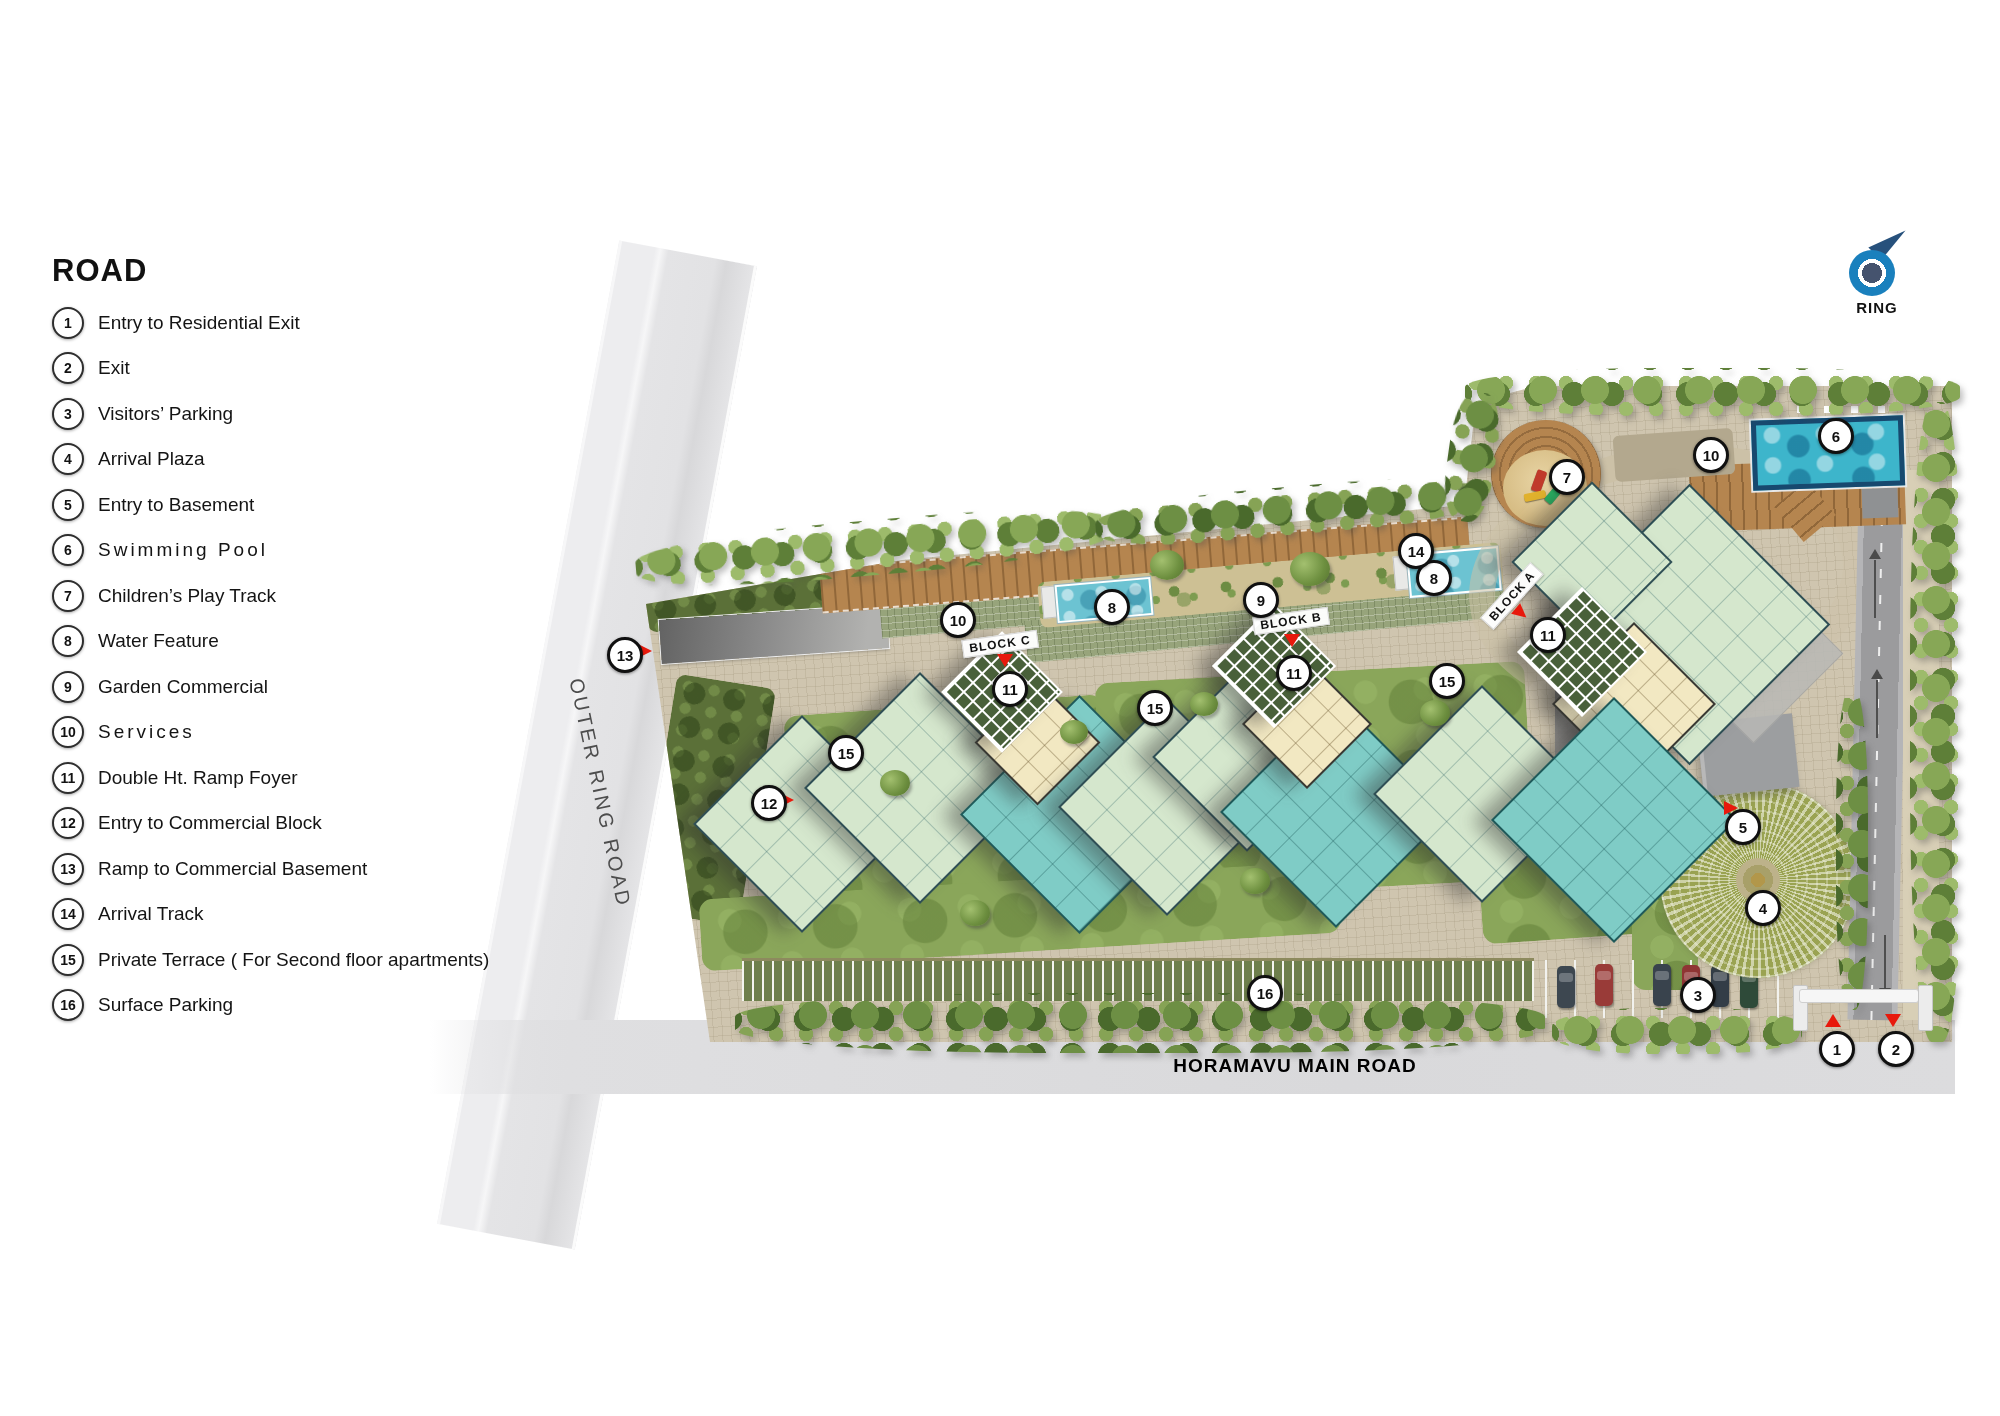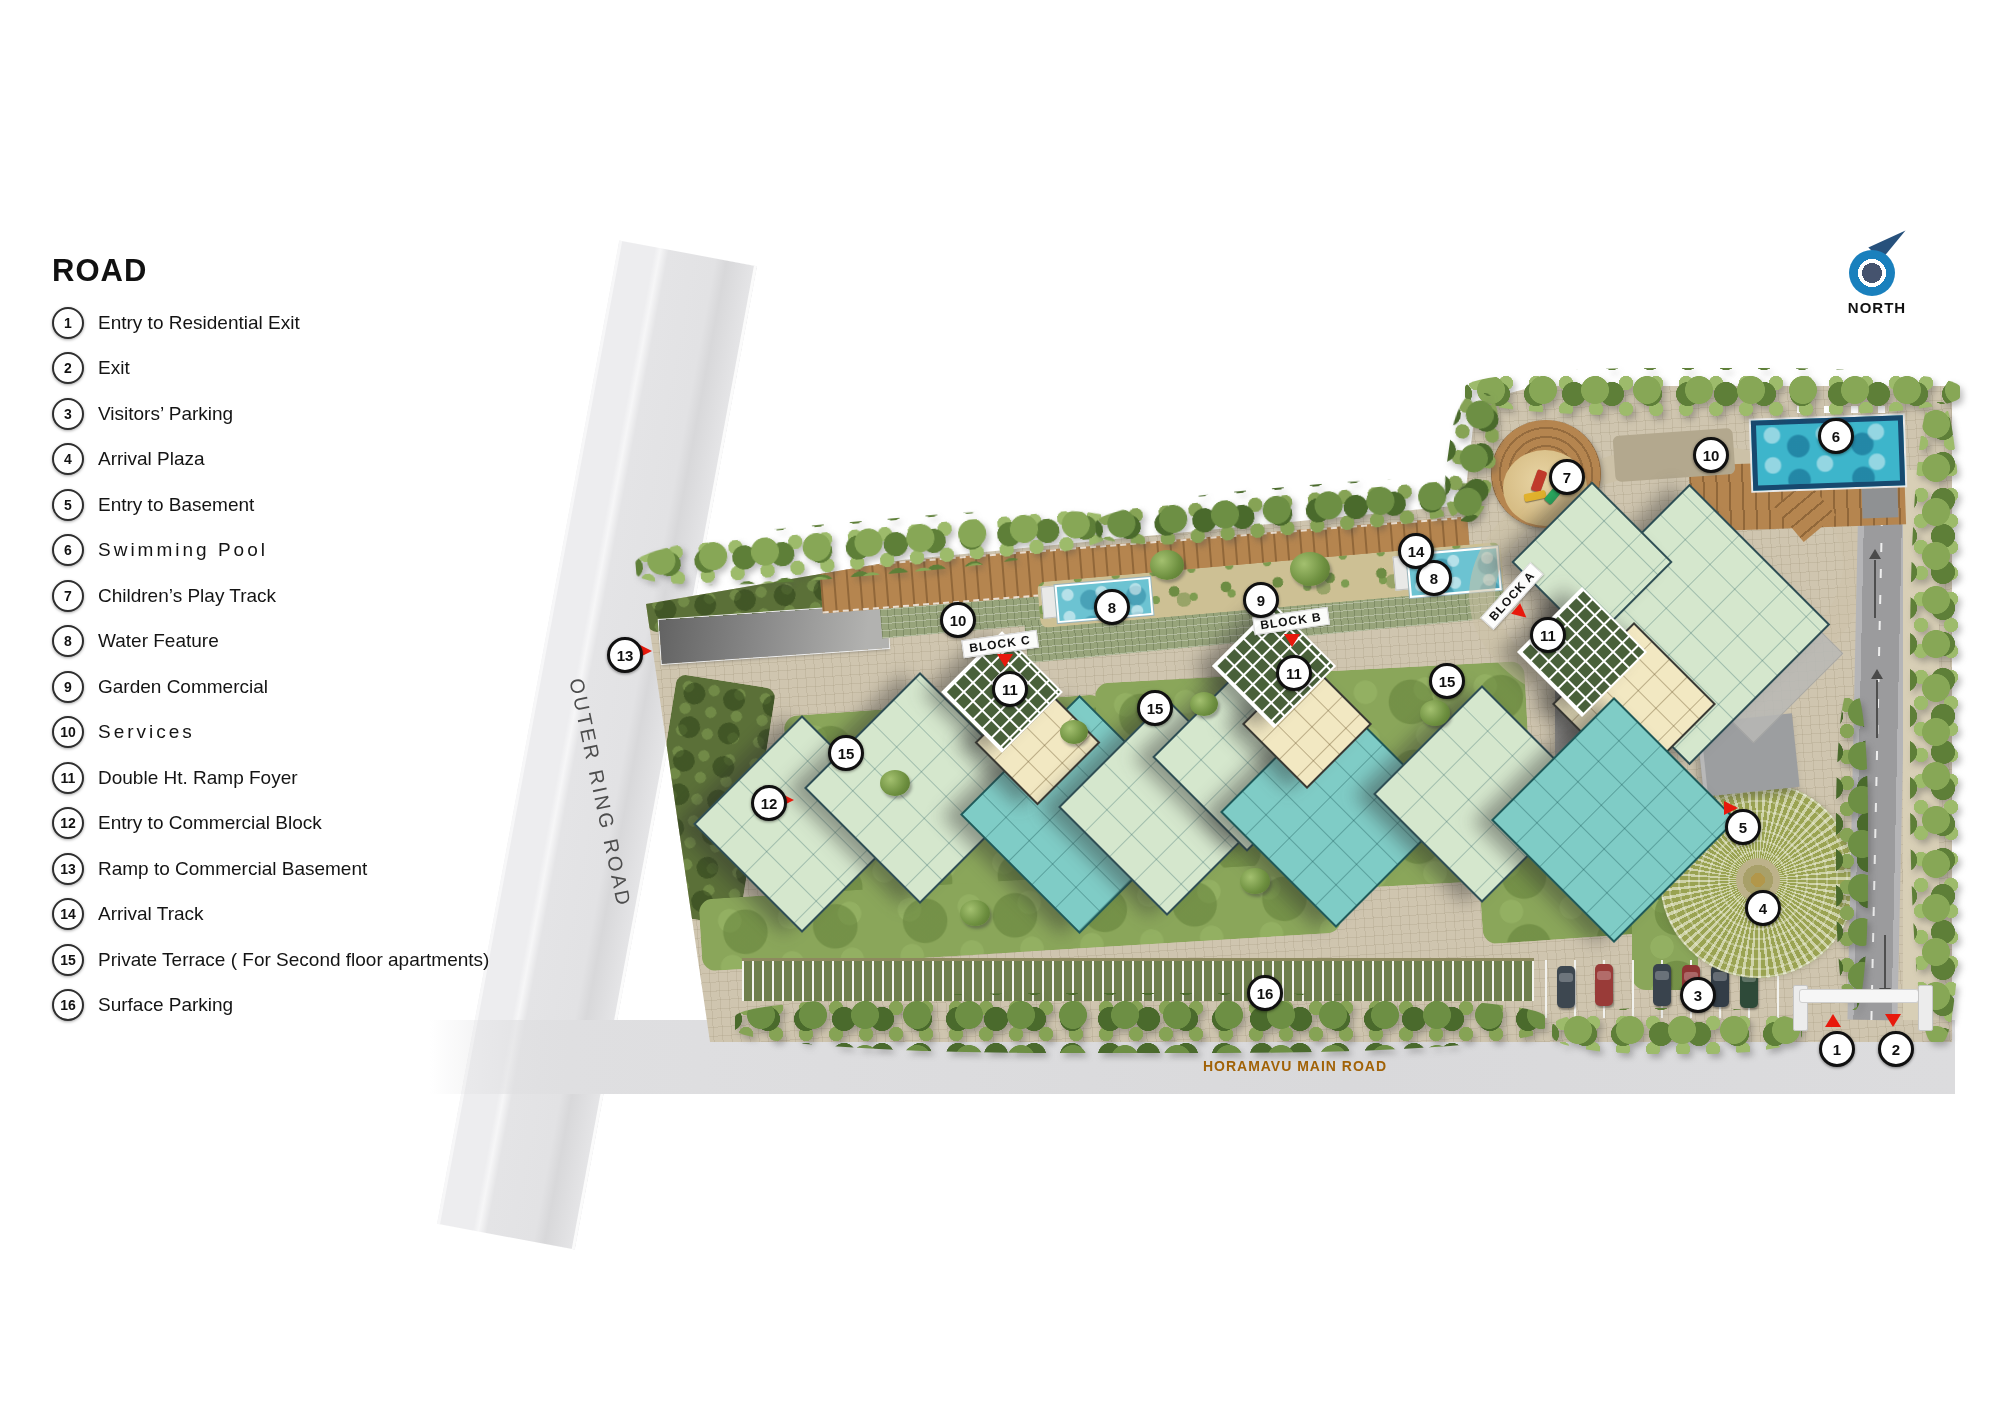--- a/index.html
+++ b/index.html
@@ -27,21 +27,21 @@
   
   .road-v{position:absolute;left:527px;top:245px;width:140px;height:1000px;
     transform:rotate(10.5deg);
     background:linear-gradient(to right,#ededef 0%,#ededef 26%,#f6f6f7 30%,#e4e4e6 36%,#e2e2e4 70%,#d8d8da 78%,#e6e6e8 100%);
     box-shadow:inset -3px 0 0 #fbfbfb, inset 3px 0 0 #f7f7f8;}
   .road-v-label{position:absolute;left:600px;top:793px;transform:translate(-50%,-50%) rotate(78deg);
     font-size:20px;color:#4d4d4d;letter-spacing:3px;white-space:nowrap;}
   .road-h{position:absolute;left:430px;top:1020px;width:1525px;height:74px;
     background:linear-gradient(to right, rgba(222,222,224,0) 0px, #dfdfe1 140px, #d9d9db 60%, #dcdcde 100%);}
   .road-h-label{position:absolute;left:1295px;top:1066px;transform:translate(-50%,-50%);
-    font-size:14px;font-weight:600;color:#a16207;letter-spacing:1px;white-space:nowrap;}
+    font-size:19px;font-weight:600;color:#000000;letter-spacing:1px;white-space:nowrap;}
 
   
   .site{position:absolute;inset:0;
     clip-path:polygon(646px 604px,902px 560px,1464px 505px,1476px 402px,1536px 386px,1952px 386px,1952px 1042px,710px 1042px);}
   .site-base{position:absolute;inset:0;background-color:#cfc5af;
     background-image:
       repeating-linear-gradient(86deg, rgba(150,138,110,.20) 0 1px, transparent 1px 9px),
       repeating-linear-gradient(-4deg, rgba(150,138,110,.20) 0 1px, transparent 1px 9px);}
   .sage{background-color:#97a47b;
     background-image:repeating-linear-gradient(0deg, rgba(255,255,255,.28) 0 1px, transparent 1px 7px),
@@ -370,15 +370,15 @@
       <span class="lnum">15</span>
       <span class="ltext">Private Terrace ( For Second floor apartments)</span>
     </div>
   <div class="legend-row" style="top:989px;">
       <span class="lnum">16</span>
       <span class="ltext">Surface Parking</span>
     </div>
 
   <div class="compass-arrow"></div>
   <div class="compass-ring"></div>
-  <div class="north-label">NORTH</div>
+  <div class="north-label">RING</div>
 
 </div>
 
 </body></html>

